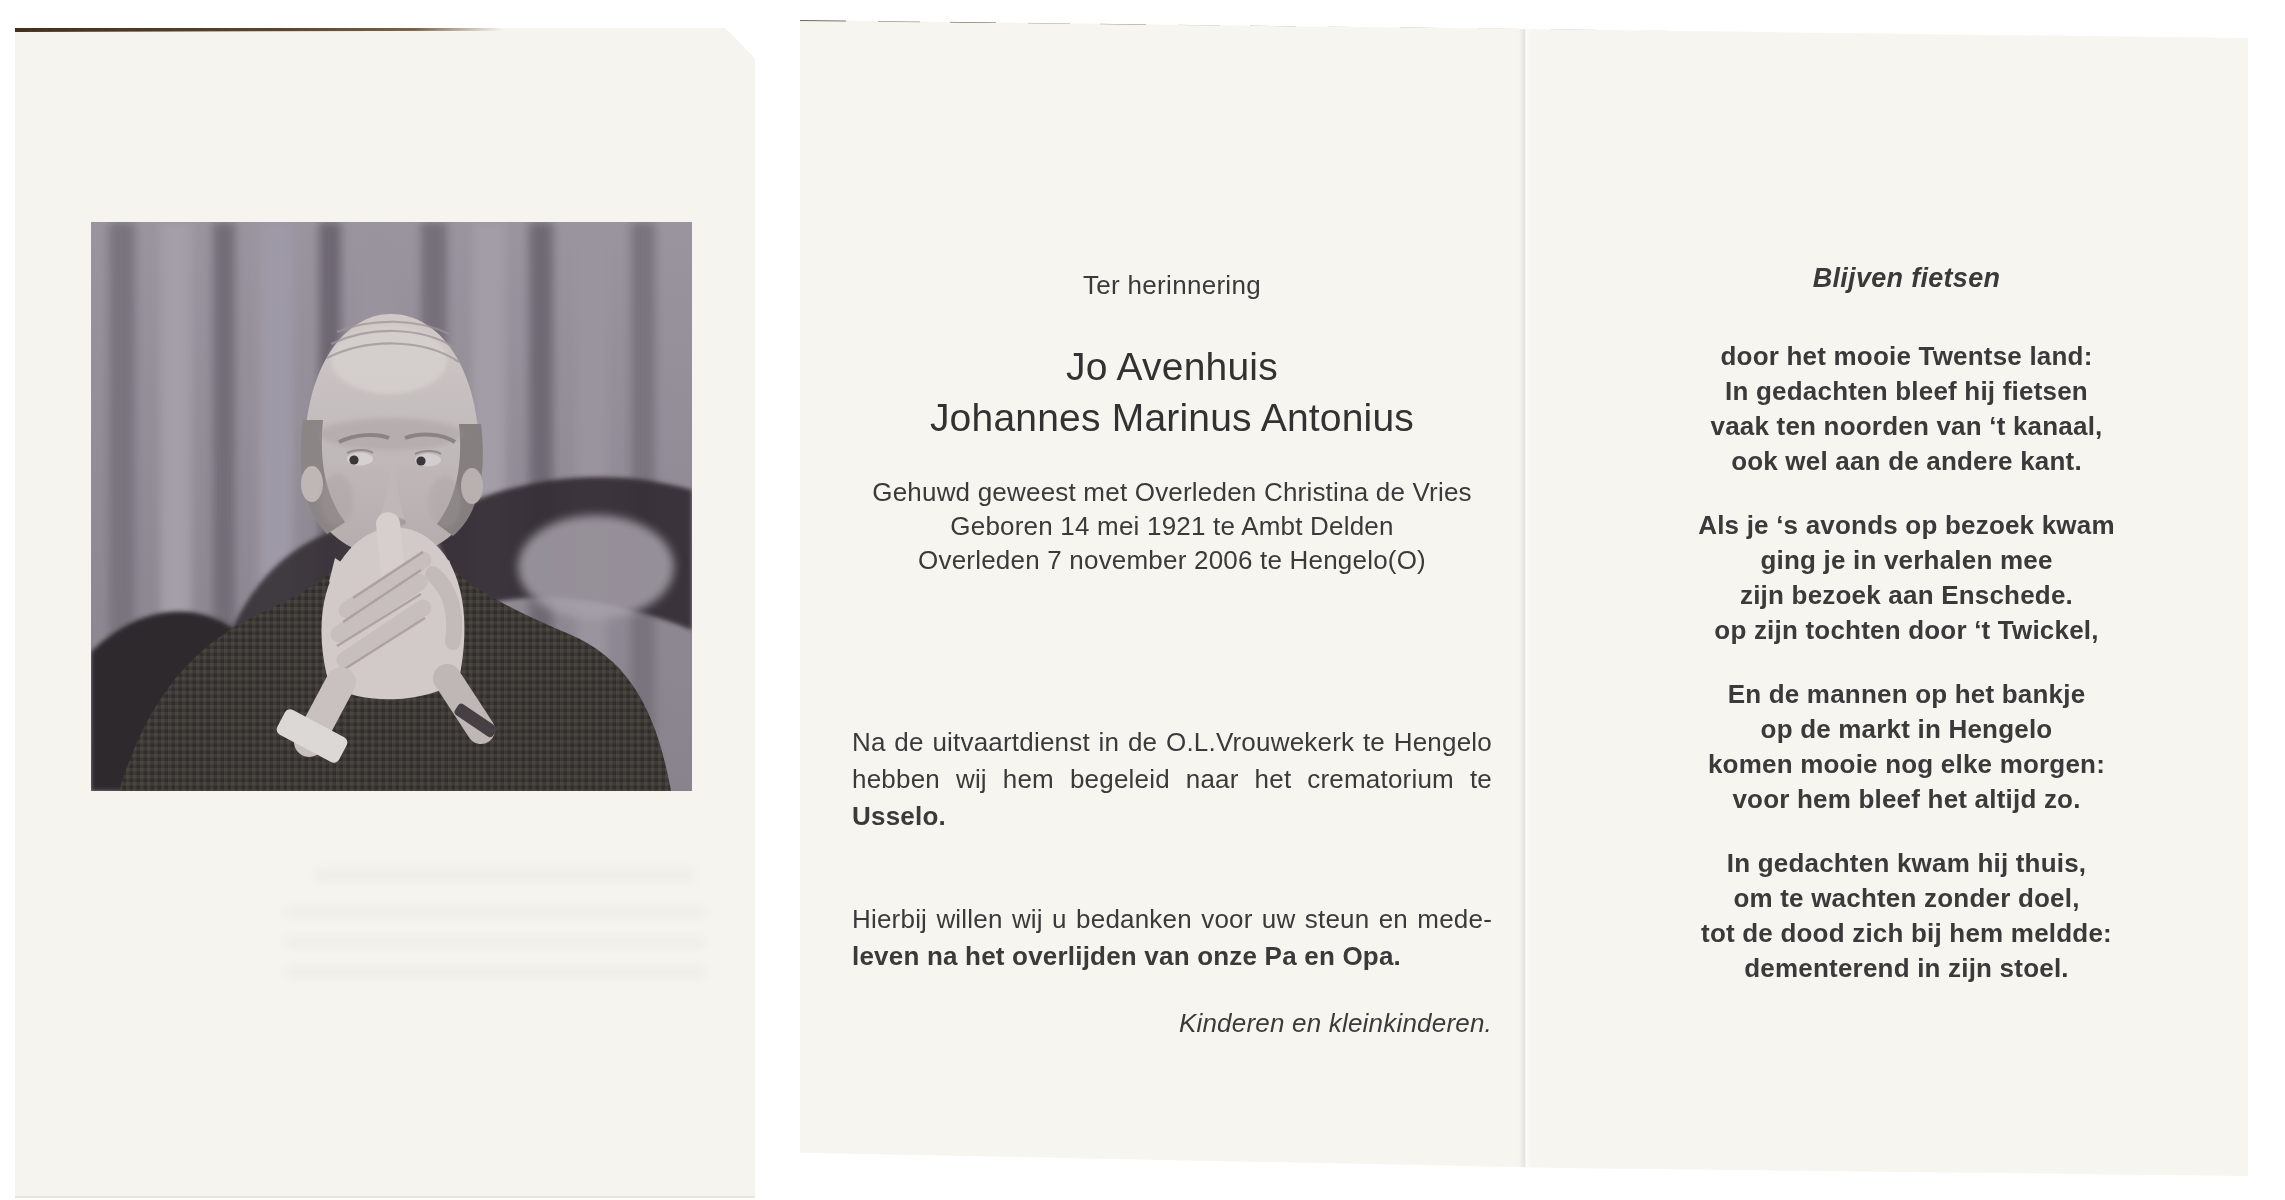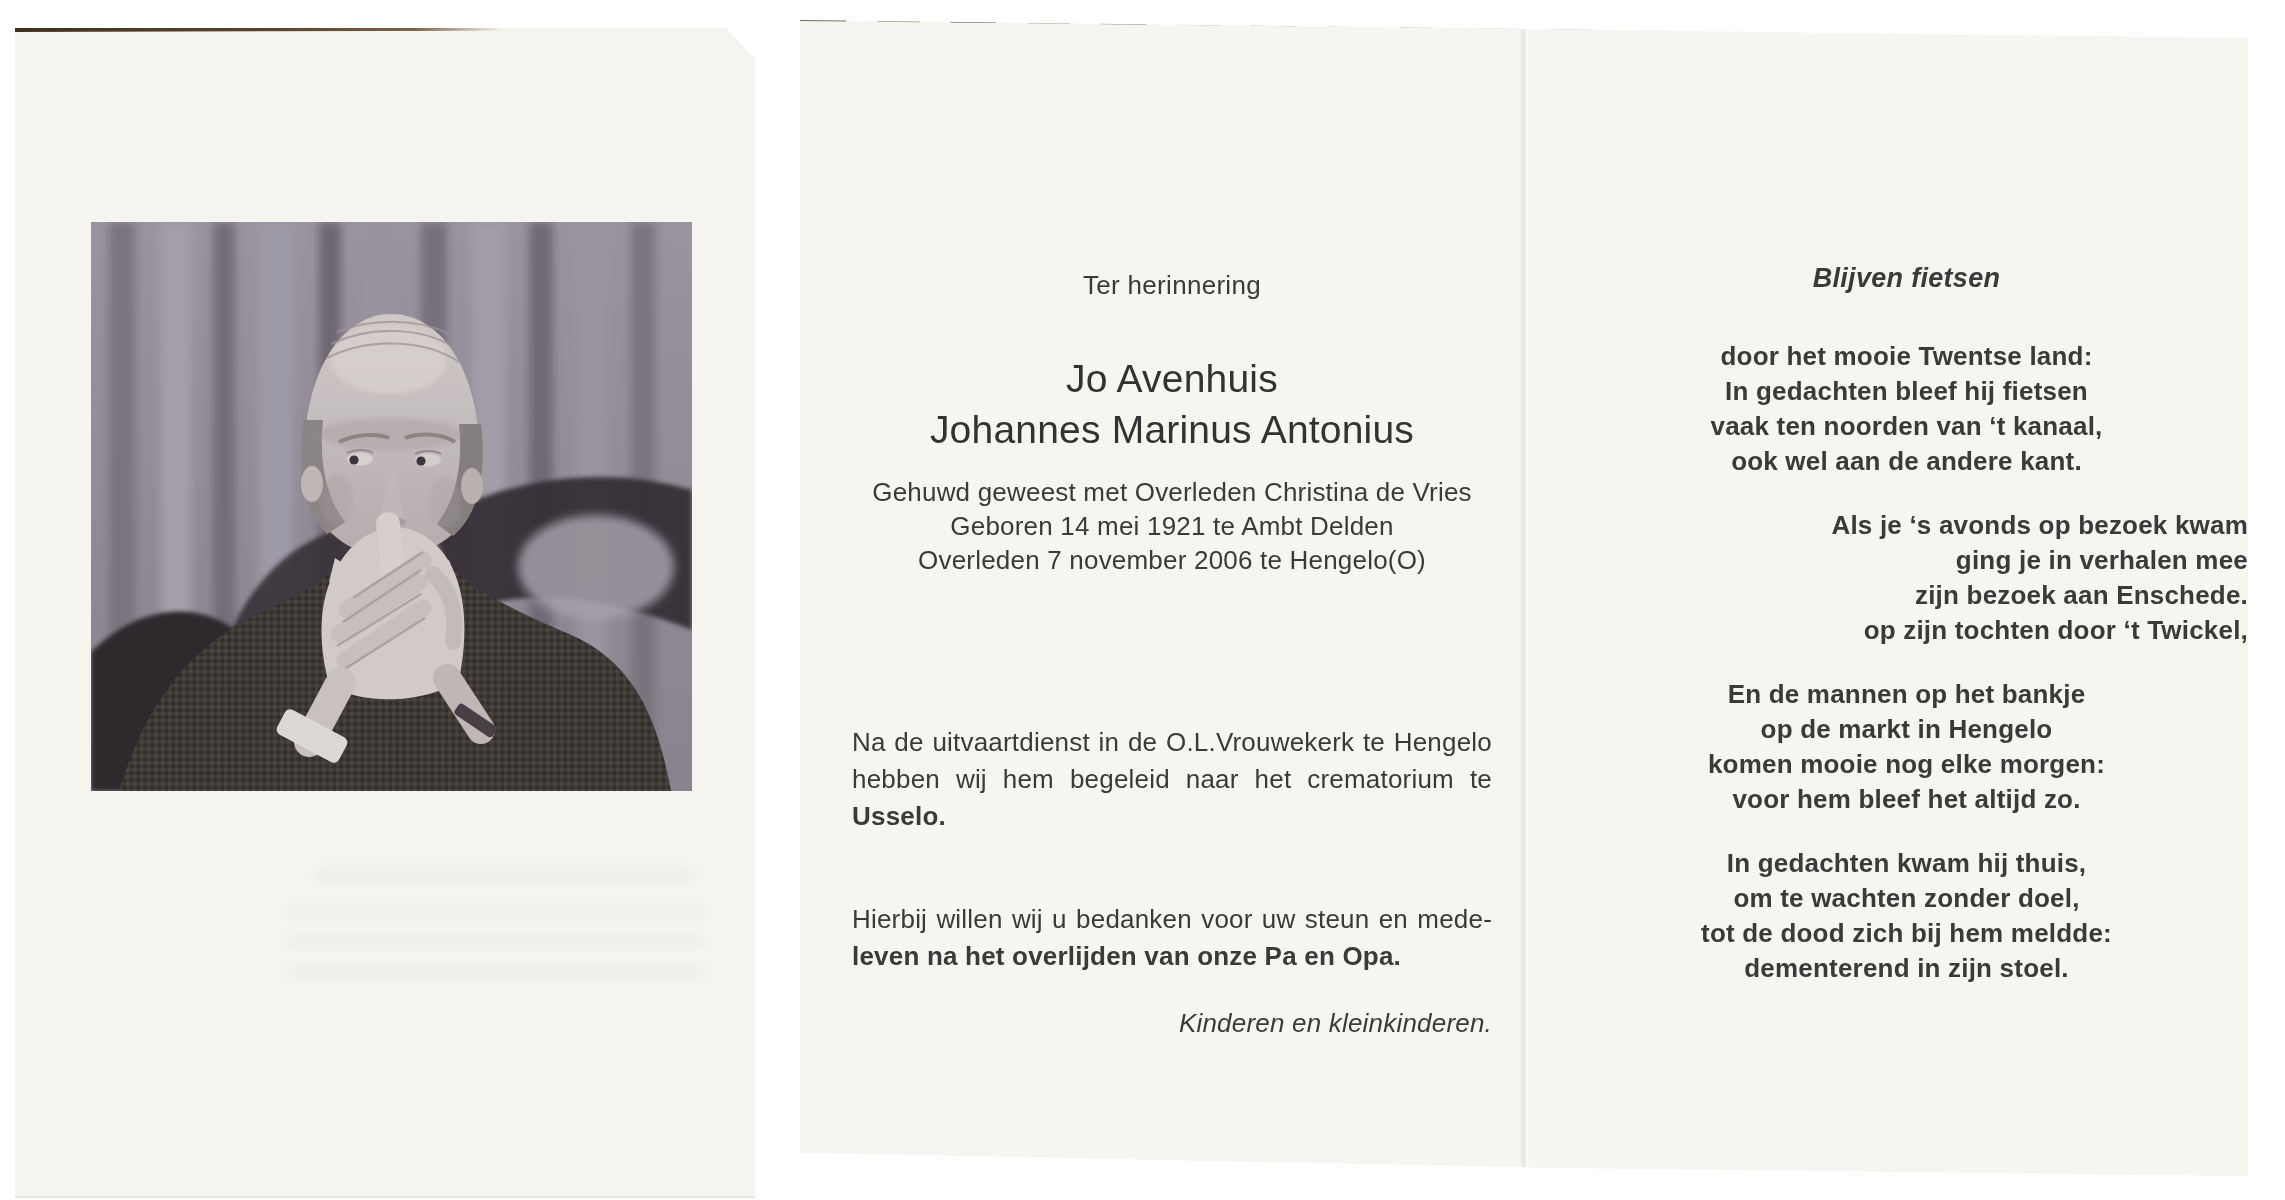--- a/index.html
+++ b/index.html
@@ -22,32 +22,32 @@
   .ghost{position:absolute;filter:blur(5px);opacity:0.05;background:#76809a;}
   .g1{left:300px;top:840px;width:380px;height:14px;}
   .g2{left:270px;top:878px;width:420px;height:86px;
       background:repeating-linear-gradient(to bottom,#76809a 0 12px,transparent 12px 30px);}
   .fold{position:absolute;left:719px;top:0;width:12px;height:100%;
     background:linear-gradient(to right,rgba(0,0,0,0) 0,rgba(70,70,80,0.10) 45%,rgba(255,255,255,0.55) 60%,rgba(0,0,0,0) 100%);}
   .page{position:absolute;top:0;height:100%;}
   .page-center{left:52px;width:640px;}
   .page-right{left:765px;width:683px;font-weight:bold;}
   .hdr{position:absolute;top:254px;left:0;width:100%;text-align:center;font-size:26px;line-height:30px;letter-spacing:.3px;}
-  .names{position:absolute;top:337px;left:0;width:100%;text-align:center;font-size:39px;line-height:51px;color:#323232;letter-spacing:.2px;}
+  .names{position:absolute;top:325px;left:0;width:100%;text-align:center;font-size:39px;line-height:51px;color:#323232;letter-spacing:.2px;}
   .details{position:absolute;top:459px;left:0;width:100%;text-align:center;font-size:26px;line-height:34px;letter-spacing:.2px;}
   .para{position:absolute;left:0;width:100%;font-size:26px;line-height:37px;letter-spacing:.2px;}
   .para1{top:708px;}
   .para2{top:885px;}
   .jl{text-align:justify;text-align-last:justify;}
   .ll{text-align:left;font-weight:bold;}
   .signoff{position:absolute;top:992px;left:0;width:100%;box-sizing:border-box;padding-left:92px;
            text-align:right;font-size:26px;letter-spacing:.2px;font-style:italic;}
   .poem-title{position:absolute;top:247px;left:0;width:100%;text-align:center;font-style:italic;font-size:27px;letter-spacing:.3px;}
   .stanza{position:absolute;left:0;width:100%;text-align:center;font-size:26px;line-height:35px;letter-spacing:.2px;}
-  .s1{top:323px;}.s2{top:492px;text-align:right;}.s3{top:661px;}.s4{top:830px;}
+  .s1{top:323px;}.s2{top:492px;}.s3{top:661px;}.s4{top:830px;}
 </style>
 </head>
 <body>
 
 <div class="canvas">
 
   <div class="card card-left">
     <div class="top-edge top-edge-left"></div>
     <div class="photo">
       <svg viewBox="0 0 601 569" xmlns="http://www.w3.org/2000/svg" preserveAspectRatio="none">

